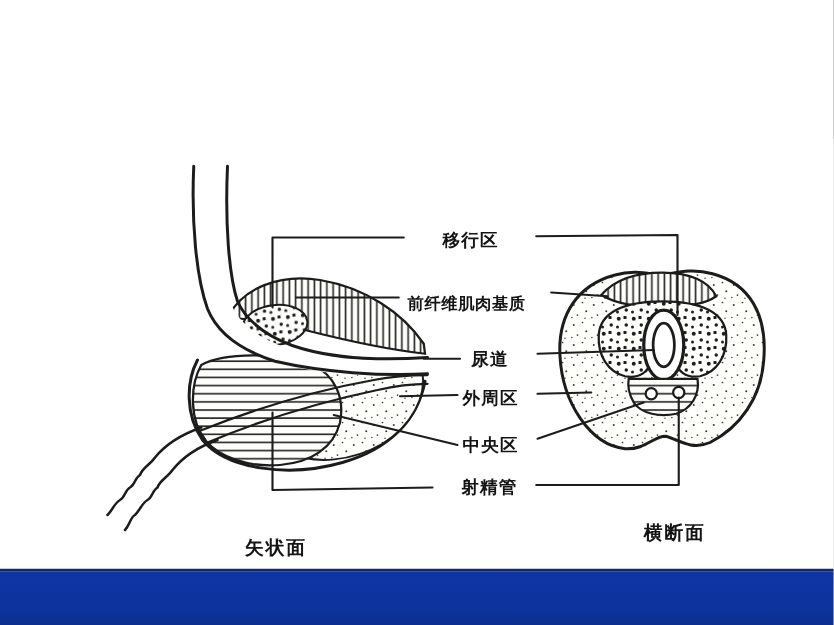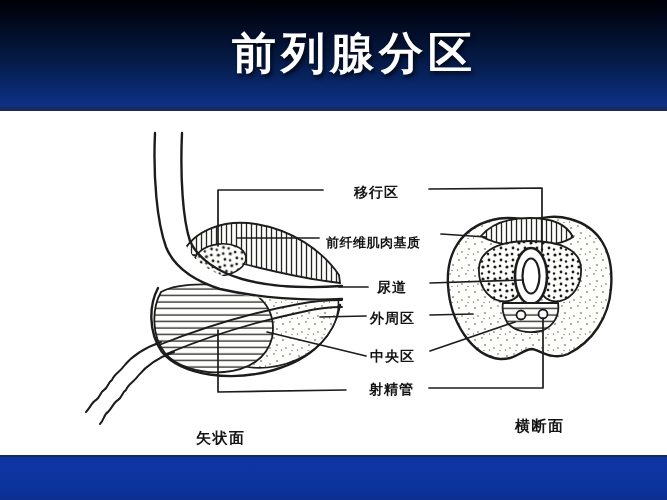--- a/index.html
+++ b/index.html
@@ -35,23 +35,20 @@
   .lbl{font-size:14px;letter-spacing:1px;}
   .lbl-long{font-size:13px;letter-spacing:0.5px;}
   .caption{font-size:15px;letter-spacing:1.5px;}
   .ink{stroke:#1c1c1c;fill:none;stroke-linecap:round;stroke-linejoin:round;}
 </style>
 </head>
 <body>
 
 <div class="slide">
 
-  <div class="header">
-    <div class="title">前列腺分区</div>
-  </div>
 
   <div class="content">
     <svg width="667" height="344" viewBox="0 111 667 344">
       <defs>
         <pattern id="stip" width="16" height="16" patternUnits="userSpaceOnUse">
           <rect width="16" height="16" fill="#fefefb"></rect>
           <circle cx="3" cy="4" r="0.8" fill="#3a3a3a"></circle>
           <circle cx="10" cy="2" r="0.7" fill="#3a3a3a"></circle>
           <circle cx="13" cy="9" r="0.8" fill="#3a3a3a"></circle>
           <circle cx="6" cy="12" r="0.7" fill="#3a3a3a"></circle>

